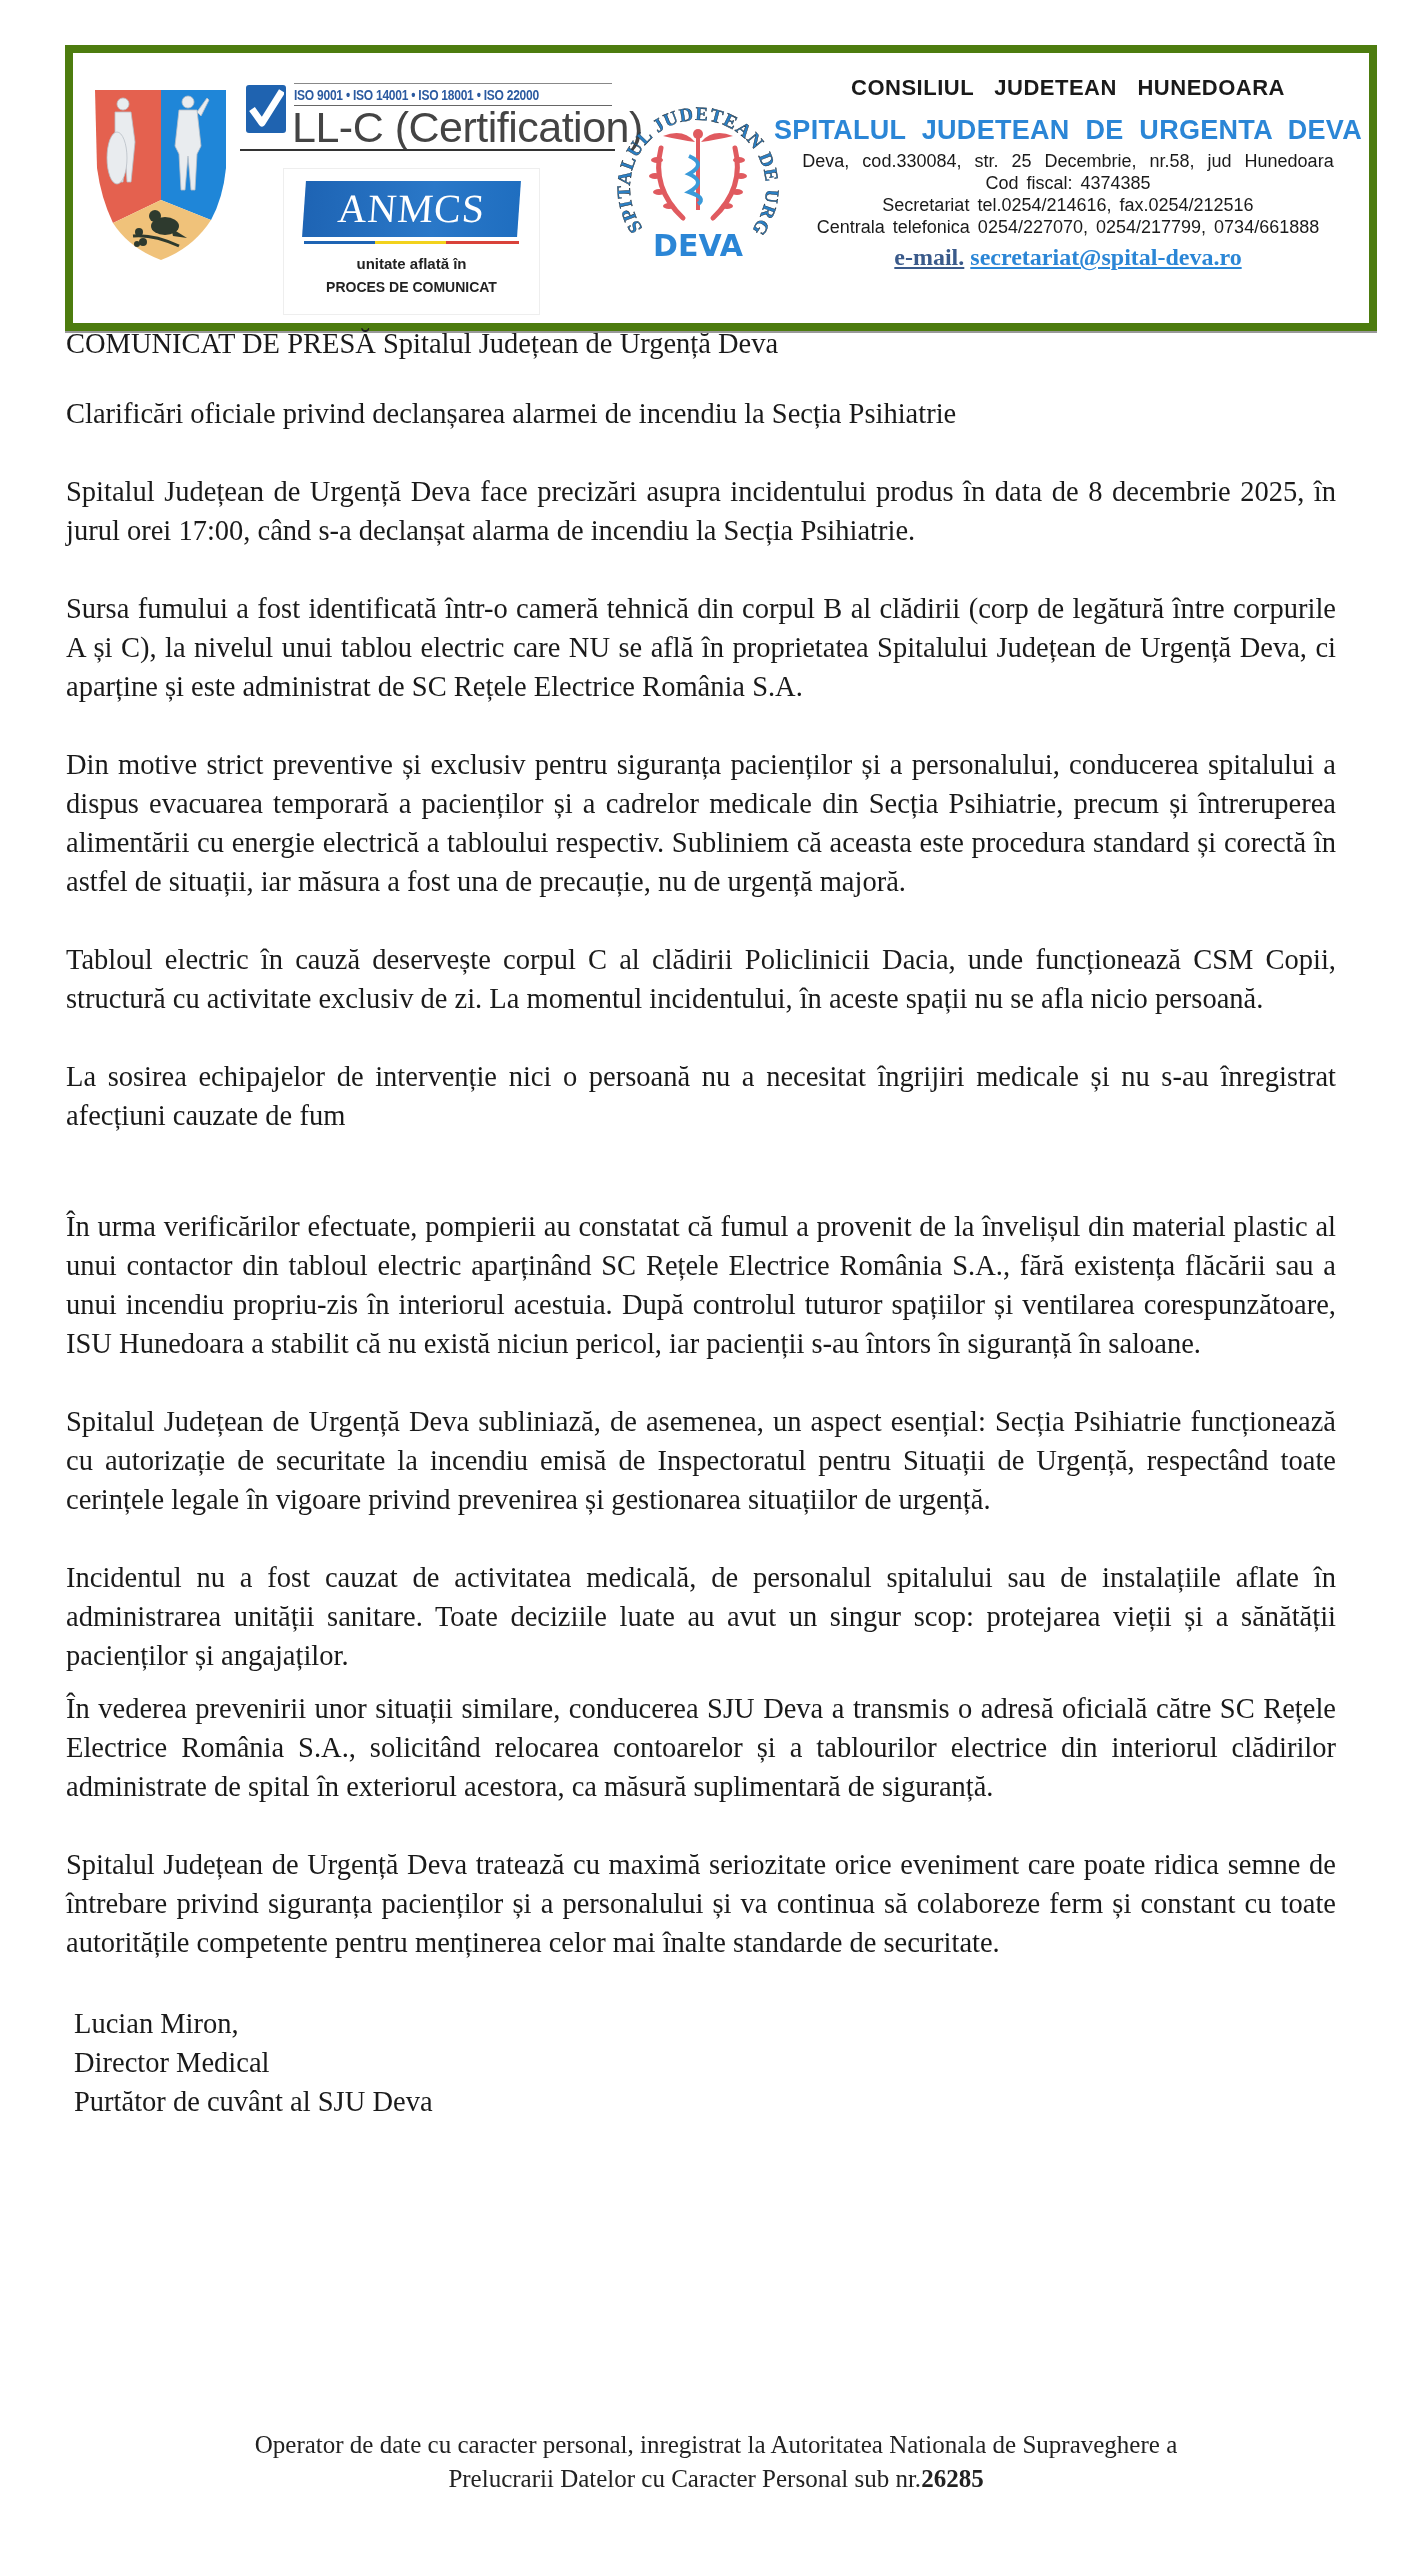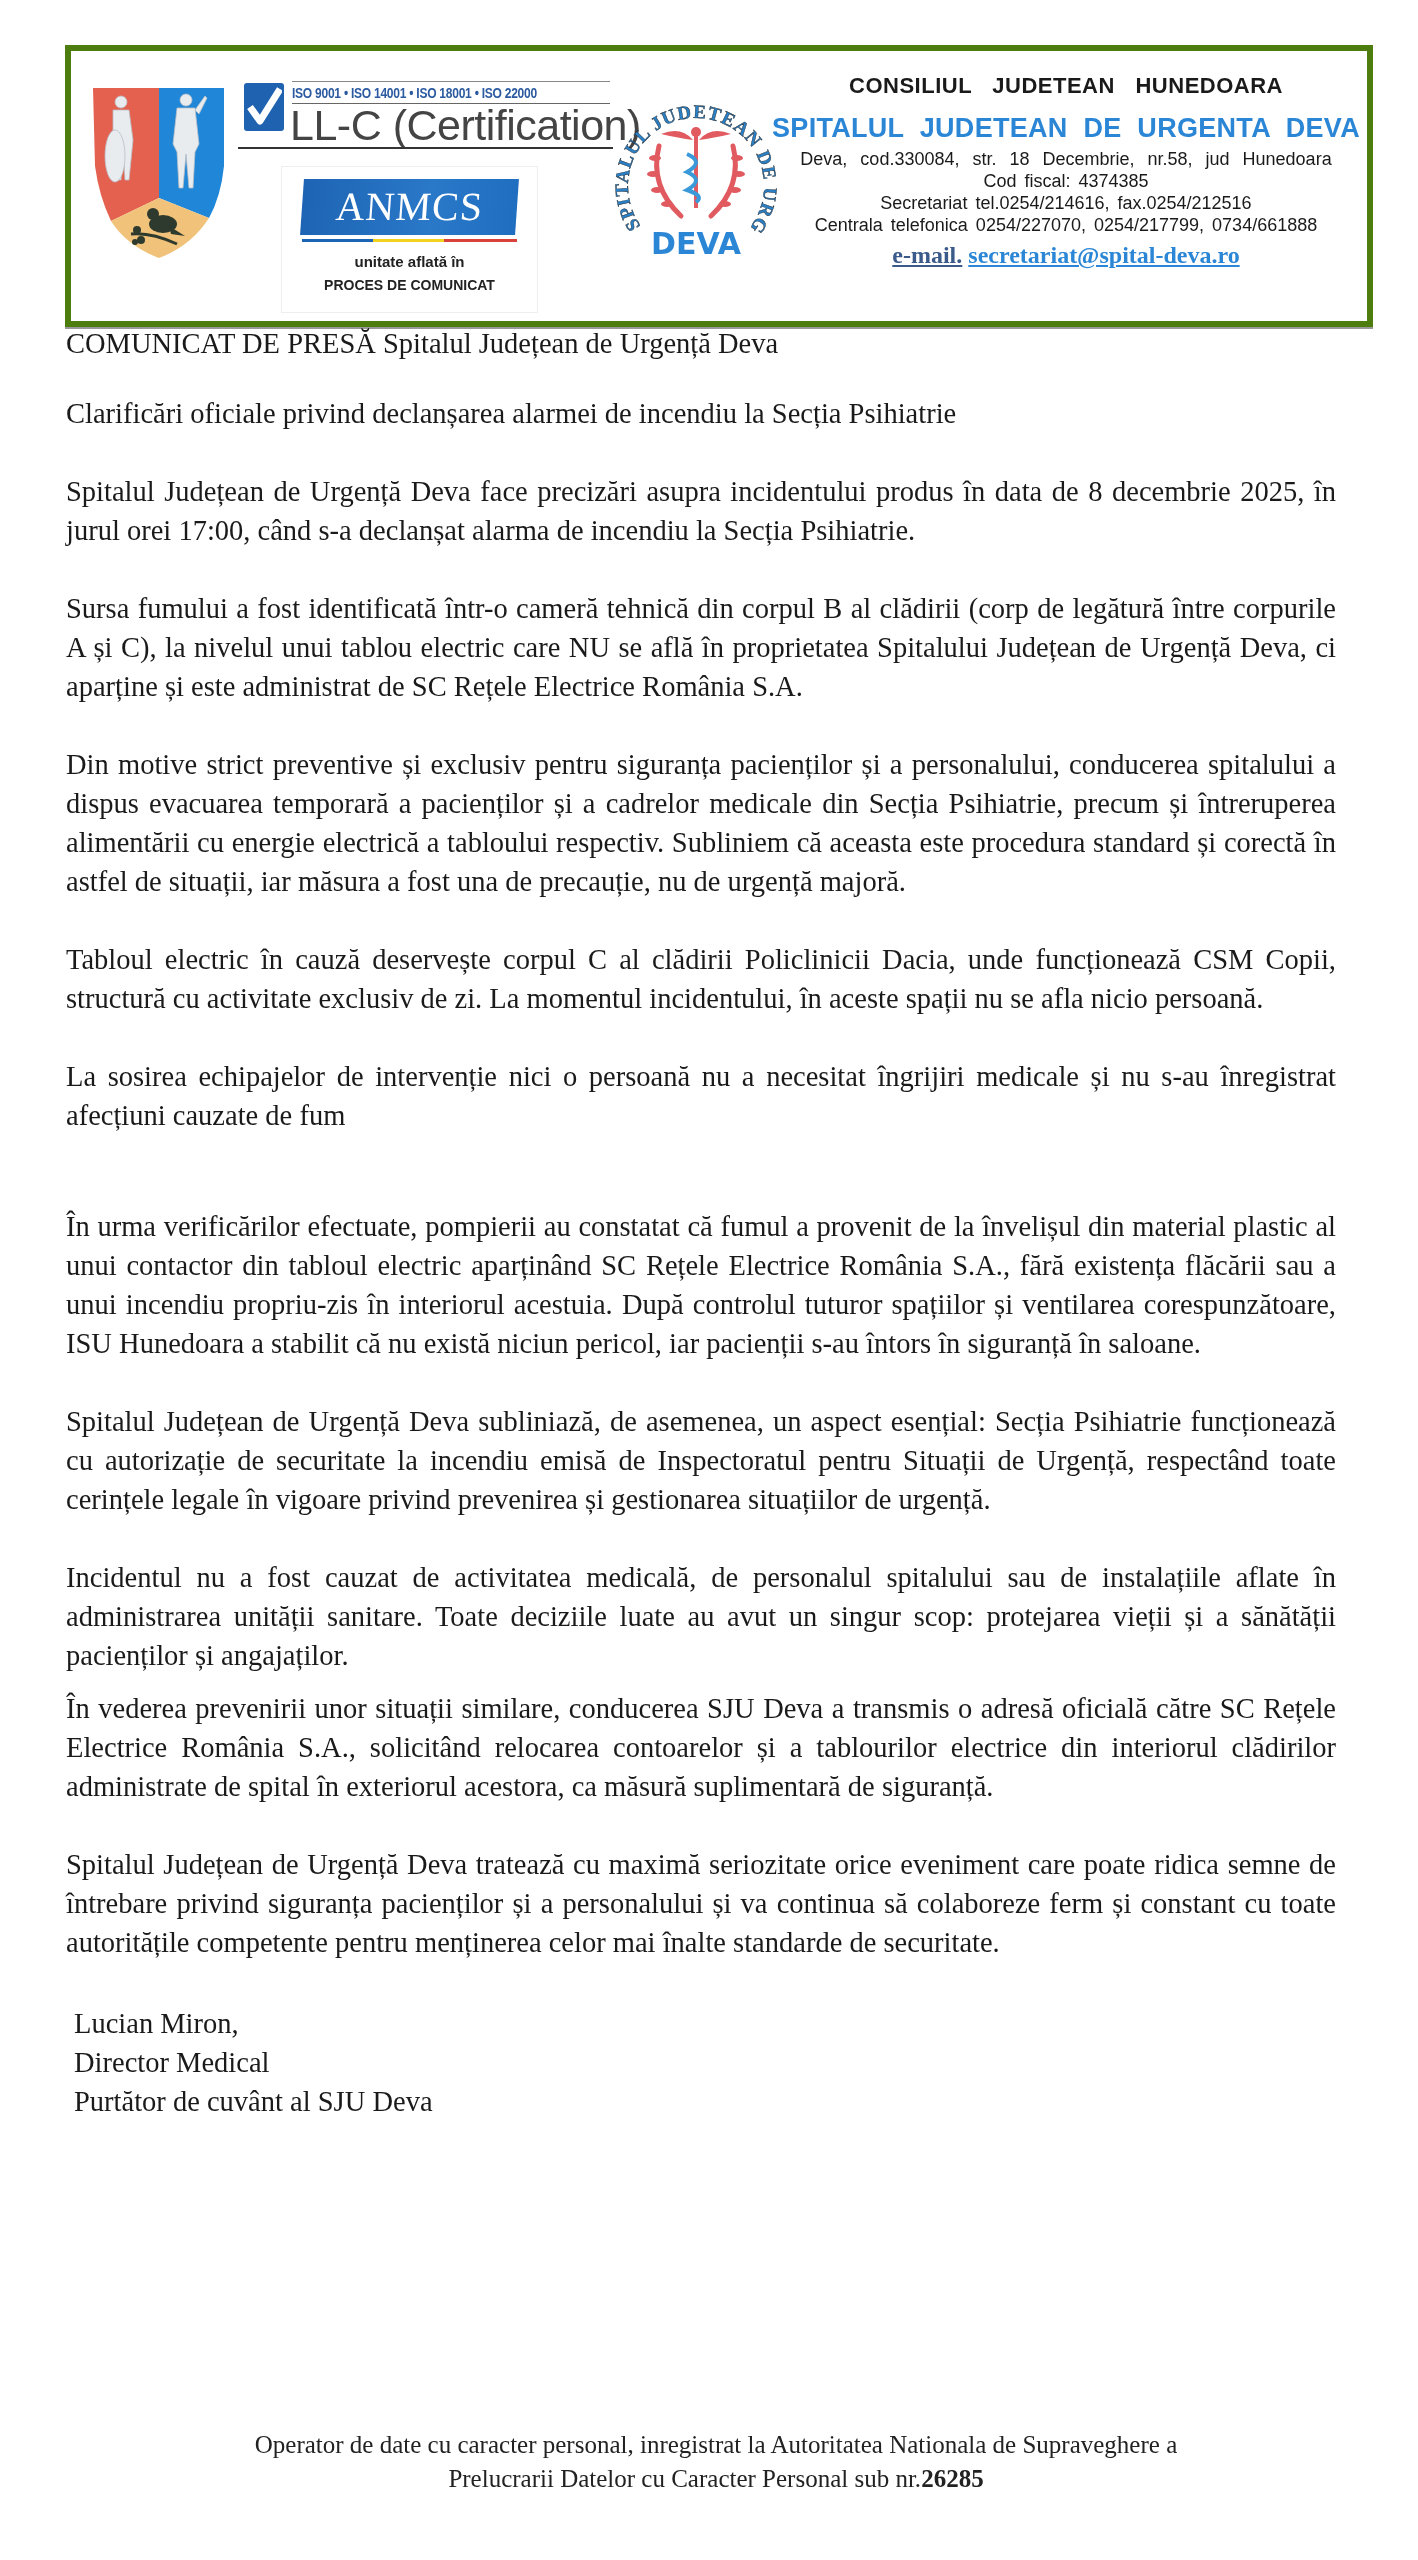--- a/index.html
+++ b/index.html
@@ -1,21 +1,21 @@
 <!DOCTYPE html>
 <html><head>
 <meta charset="utf-8">
 <style>
   html, body { margin:0; padding:0; background:#ffffff; }
   body { width:1418px; height:2560px; position:relative; overflow:hidden; color:#1a1a1a; }
   .serif { font-family:"Liberation Serif", "DejaVu Serif", serif; }
   .sans { font-family:"Liberation Sans", "DejaVu Sans", sans-serif; }
 
   #header { position:absolute; left:65px; top:45px; width:1296px; height:270px;
-            border:6px solid #4d7c0f; box-shadow: 0 2px 0 #999; background:#fff; }
+            border:8px solid #4d7c0f; box-shadow: 0 2px 0 #999; background:#fff; }
 
   #coat { position:absolute; left:20px; top:35px; width:135px; height:175px; }
 
   #llc { position:absolute; left:167px; top:30px; width:375px; height:72px; }
   #llc .checkbox { position:absolute; left:6px; top:2px; width:40px; height:48px; background:#1f63b0; border-radius:3px; }
   #llc .checkbox svg { position:absolute; left:2px; top:4px; }
   #llc .iso { position:absolute; left:54px; top:4px; font-size:14px; font-weight:bold; color:#2b5aa0; letter-spacing:-0.3px; white-space:nowrap; transform:scaleX(0.86); transform-origin:left; }
   #llc .iso-line { position:absolute; left:54px; top:22px; width:318px; border-top:1px solid #666; }
   #llc .llc-title { position:absolute; left:52px; top:20px; font-size:43px; color:#444; white-space:nowrap; letter-spacing:-0.5px; }
   #llc .bottom-line { position:absolute; left:0; top:66px; width:375px; border-top:2px solid #333; }
@@ -138,21 +138,21 @@
 
       <line x1="85" y1="60" x2="85" y2="132" stroke="#e05a5f" stroke-width="4"></line>
       <path d="M76 78 Q94 86 76 96 Q94 104 76 114 Q94 120 85 126" fill="none" stroke="#3a9ad9" stroke-width="4"></path>
       <text x="85" y="178" text-anchor="middle" font-family="DejaVu Sans, sans-serif" font-size="30" font-weight="bold" fill="#2b86d6">DEVA</text>
     </svg>
   </div>
 
   <div id="contact" class="sans">
     <div class="council">CONSILIUL JUDETEAN HUNEDOARA</div>
     <div class="hospital">SPITALUL JUDETEAN DE URGENTA DEVA</div>
-    <div class="line addr">Deva, cod.330084, str. 18 Decembrie, nr.58, jud Hunedoara</div>
+    <div class="line addr">Deva, cod.330084, str. 25 Decembrie, nr.58, jud Hunedoara</div>
     <div class="line">Cod fiscal: 4374385</div>
     <div class="line">Secretariat tel.0254/214616, fax.0254/212516</div>
     <div class="line">Centrala telefonica 0254/227070, 0254/217799, 0734/661888</div>
     <div class="email">
       <span class="lbl">e-mail.</span>
       <span class="addr-link">secretariat@spital-deva.ro</span>
     </div>
   </div>
 </div>
 

